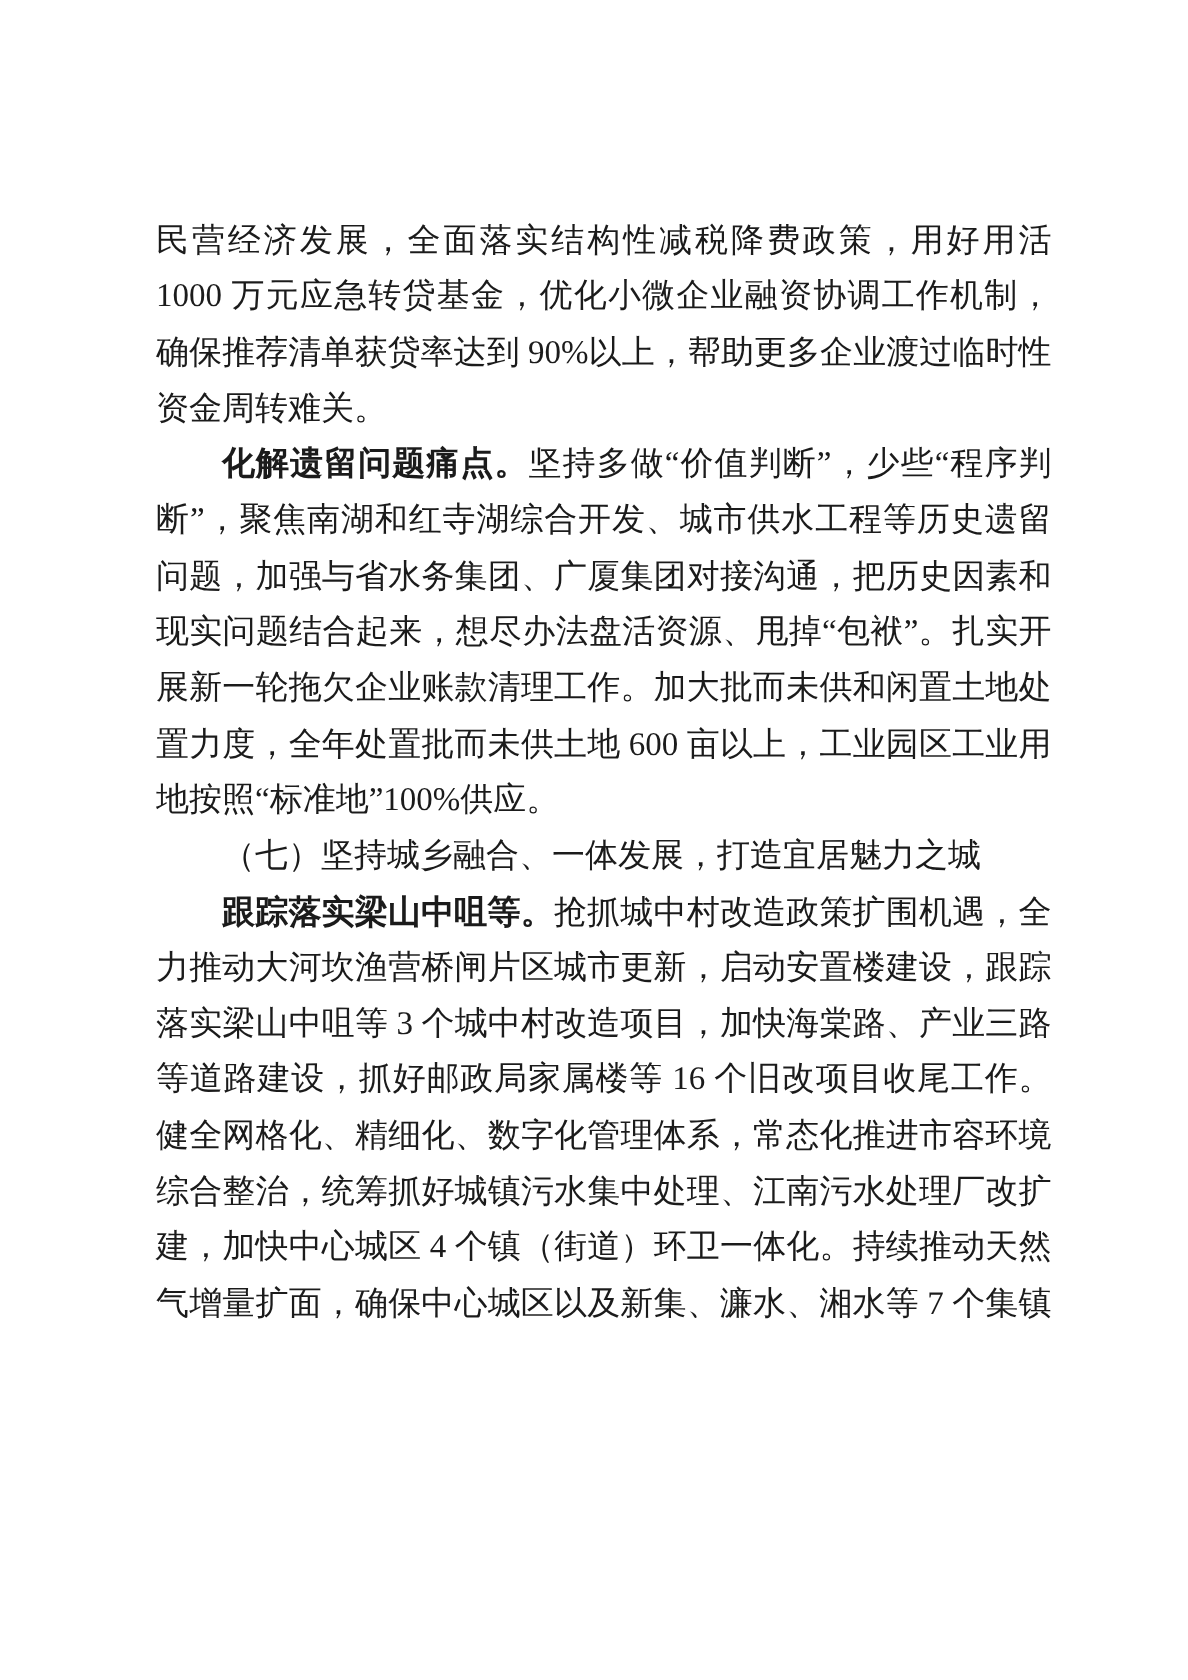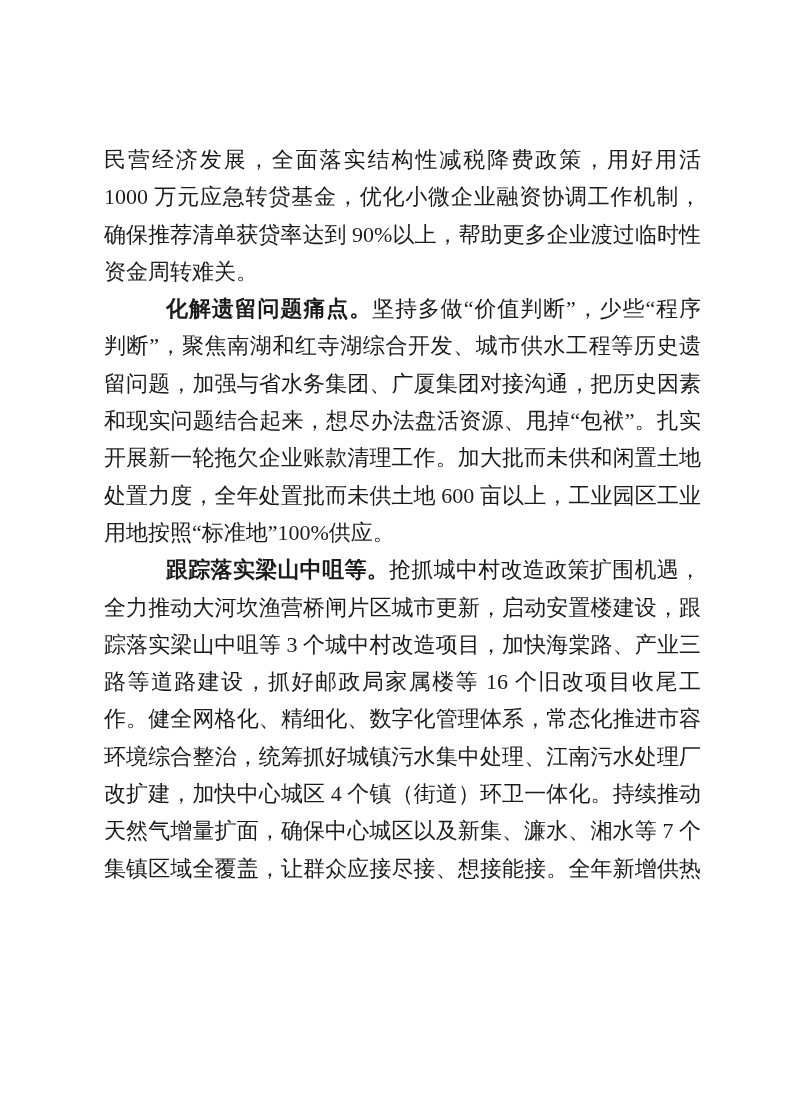--- a/index.html
+++ b/index.html
@@ -29,21 +29,20 @@
   .para {
     margin: 0;
     padding: 0;
     font-weight: normal;
   }
   .para.indent {
     text-indent: 44px;
   }
   .lead-bold {
     font-weight: 700;
-    margin-left: 18px;
   }
   .section-heading {
     font-weight: normal;
   }
   .page-number {
     position: absolute;
     left: 103px;
     top: 977px;
     color: #1b1b1b;
     font-size: 19px;
@@ -55,20 +54,21 @@
 <body>
 
 <div class="page">
 
   <main class="text-block">
 
     <p class="para"><span>民营经济发展，全面落实结构性减税降费政策，用好用活 1000 万元应急转贷基金，优化小微企业融资协调工作机制，确保推荐清单获贷率达到 90%以上，帮助更多企业渡过临时性资金周转难关。</span></p>
 
     <p class="para indent"><span class="lead-bold">化解遗留问题痛点。</span><span>坚持多做“价值判断”，少些“程序判断”，聚焦南湖和红寺湖综合开发、城市供水工程等历史遗留问题，加强与省水务集团、广厦集团对接沟通，把历史因素和现实问题结合起来，想尽办法盘活资源、甩掉“包袱”。扎实开展新一轮拖欠企业账款清理工作。加大批而未供和闲置土地处置力度，全年处置批而未供土地 600 亩以上，工业园区工业用地按照“标准地”100%供应。</span></p>
 
+    <p class="para indent section-heading"><span>（七）坚持城乡融合、一体发展，打造宜居魅力之城</span></p>
 
     <p class="para indent"><span class="lead-bold">跟踪落实梁山中咀等。</span><span>抢抓城中村改造政策扩围机遇，全力推动大河坎渔营桥闸片区城市更新，启动安置楼建设，跟踪落实梁山中咀等 3 个城中村改造项目，加快海棠路、产业三路等道路建设，抓好邮政局家属楼等 16 个旧改项目收尾工作。健全网格化、精细化、数字化管理体系，常态化推进市容环境综合整治，统筹抓好城镇污水集中处理、江南污水处理厂改扩建，加快中心城区 4 个镇（街道）环卫一体化。持续推动天然气增量扩面，确保中心城区以及新集、濂水、湘水等 7 个集镇区域全覆盖，让群众应接尽接、想接能接。全年新增供热面积 20 万平方米，居民燃气采暖使用率达到 20%。</span></p>
 
   </main>
 
   <footer>
     <span class="page-number">- 16 -</span>
   </footer>
 
 </div>

